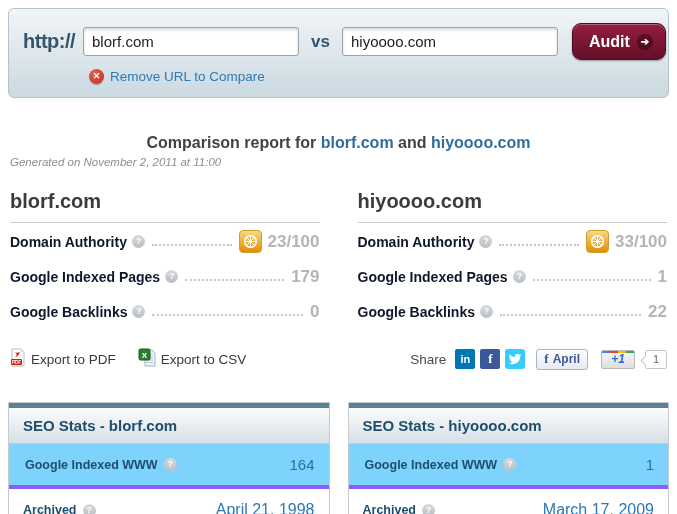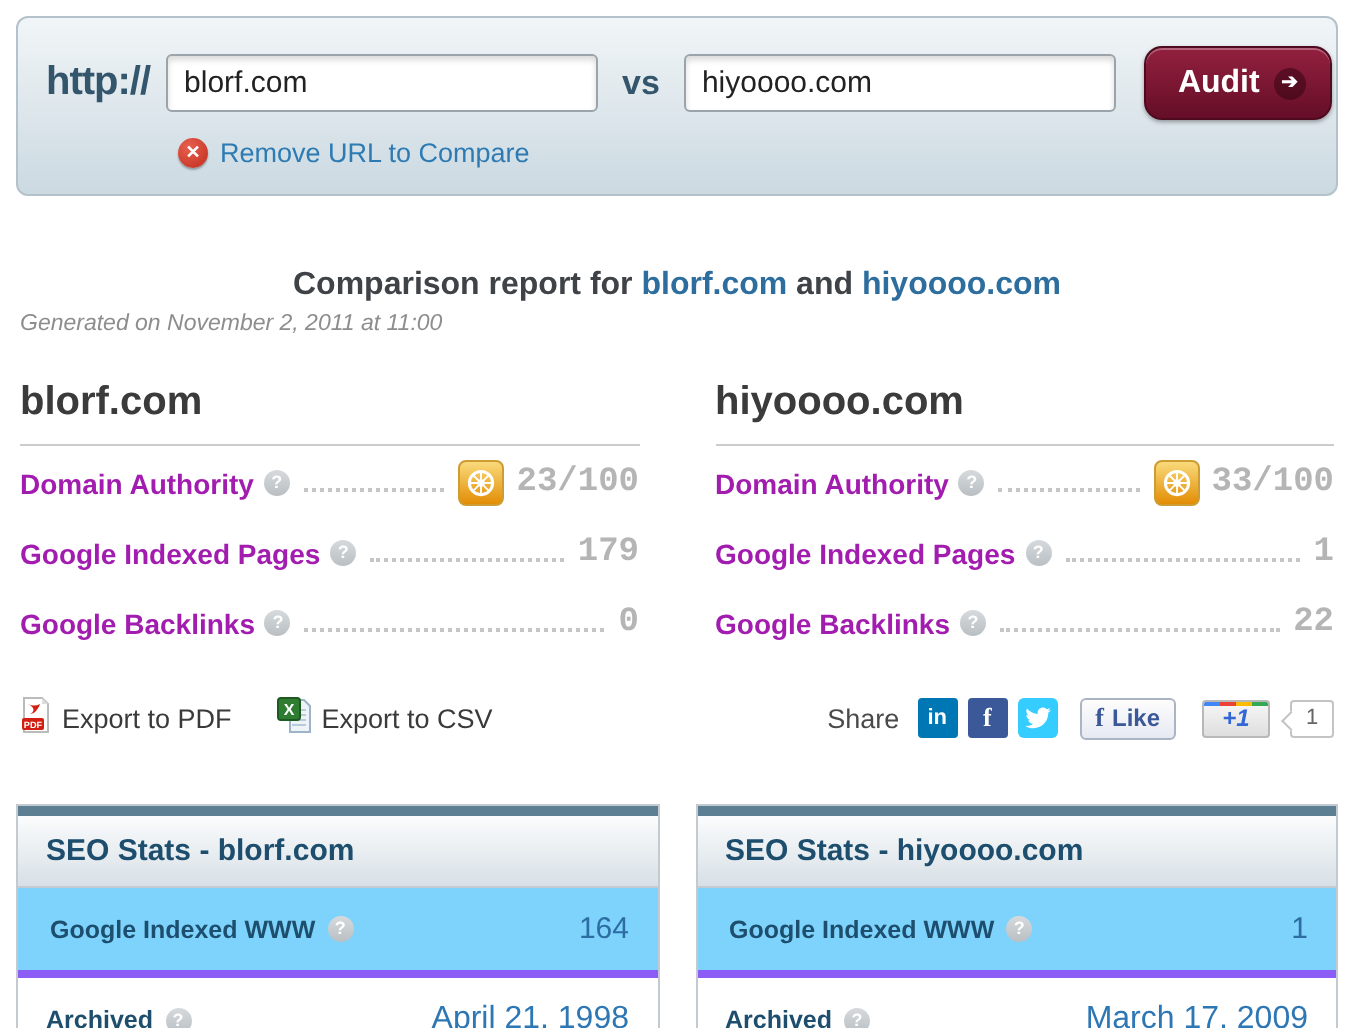--- a/index.html
+++ b/index.html
@@ -38,29 +38,29 @@
   
   .report-head{ margin:36px 10px 0 10px; font-size:16px; font-weight:bold; color:#3f4347;text-align:center; }
   .report-head .domain{ color:#2e6e9e; }
   .generated{ margin:4px 10px 0 10px; font-size:11.5px; font-style:italic; color:#8d8d8d; }
 
   
   .cols{ display:grid; grid-template-columns:1fr 1fr; column-gap:38px; margin:22px 10px 0 10px; }
   .col-title{ font-size:20px; font-weight:bold; color:#3b3b3b; padding-bottom:9px;
     border-bottom:1px solid #ccc; }
   .stat-row{ display:flex; align-items:center; height:33px; margin-top:2px; }
-  .stat-label{ font-size:14px; font-weight:bold; color:#a21caf; white-space:nowrap; }
+  .stat-label{ font-size:14px; font-weight:bold; color:#0f172a; white-space:nowrap; }
   .help{ width:13px; height:13px; border-radius:50%; background:linear-gradient(#d6dadd,#b9bfc3);
     color:#fff; font-size:9px; font-weight:bold; line-height:13px; text-align:center; margin-left:5px;
     flex:0 0 auto; }
   .leader{ flex:1; border-bottom:2px dotted #c6c6c6; margin:6px 7px 0 7px; height:1px; }
   .moz-badge{ width:23px; height:23px; border-radius:4px; margin-right:6px; flex:0 0 auto;
     background:linear-gradient(#f9da7b,#e28d04); border:1px solid #cf9c33;
     display:flex; align-items:center; justify-content:center; }
-  .stat-value{ font-size:17px; font-weight:bold; color:#b5b5b5; white-space:nowrap;font-family:Liberation Mono, monospace; }
+  .stat-value{ font-size:17px; font-weight:bold; color:#b5b5b5; white-space:nowrap; }
 
   
   .export-share{ display:flex; align-items:center; margin:20px 10px 0 10px; }
   .export-link{ display:flex; align-items:center; gap:5px; margin-right:22px;
     color:#3a3a3a; font-size:13.5px; text-decoration:none; }
   .share-group{ margin-left:auto; display:flex; align-items:center; gap:5px; }
   .share-label{ font-size:13.5px; color:#4a4a4a; margin-right:4px; }
   .sq-icon{ width:20px; height:20px; border-radius:2px; color:#fff; font-weight:bold;
     display:flex; align-items:center; justify-content:center; }
   .li{ background:#0077b5; font-size:11px; }
@@ -210,21 +210,21 @@
     <span class="share-label">Share</span>
     <span class="sq-icon li">in</span>
     <span class="sq-icon fb">f</span>
     <span class="sq-icon tw">
       <svg width="14" height="14" viewBox="0 0 24 24">
           <path fill="#fff" d="M23 5.1c-.8.4-1.7.6-2.6.8.9-.6 1.6-1.5 2-2.5-.9.5-1.9.9-2.9 1.1-.8-.9-2-1.5-3.3-1.5-2.5 0-4.5 2-4.5 4.5 0 .4 0 .7.1 1-3.7-.2-7-2-9.2-4.7-.4.7-.6 1.5-.6 2.3 0 1.6.8 2.9 2 3.7-.7 0-1.4-.2-2-.5v.1c0 2.2 1.5 4 3.6 4.4-.4.1-.8.2-1.2.2-.3 0-.6 0-.8-.1.6 1.8 2.2 3.1 4.2 3.1-1.5 1.2-3.5 1.9-5.6 1.9-.4 0-.7 0-1.1-.1 2 1.3 4.4 2 6.9 2 8.3 0 12.8-6.9 12.8-12.8v-.6c.9-.6 1.6-1.4 2.2-2.3z"></path>
         </svg>
     </span>
     <button class="like-btn">
       <span class="like-f">f</span>
-      <span class="like-txt">Like</span>
+      <span class="like-txt">April</span>
     </button>
     <span class="plusone">
       <span class="plusone-label">+1</span>
     </span>
     <span class="plusone-count">1</span>
   </div>
 </div>
 
 <div class="panels">
 

